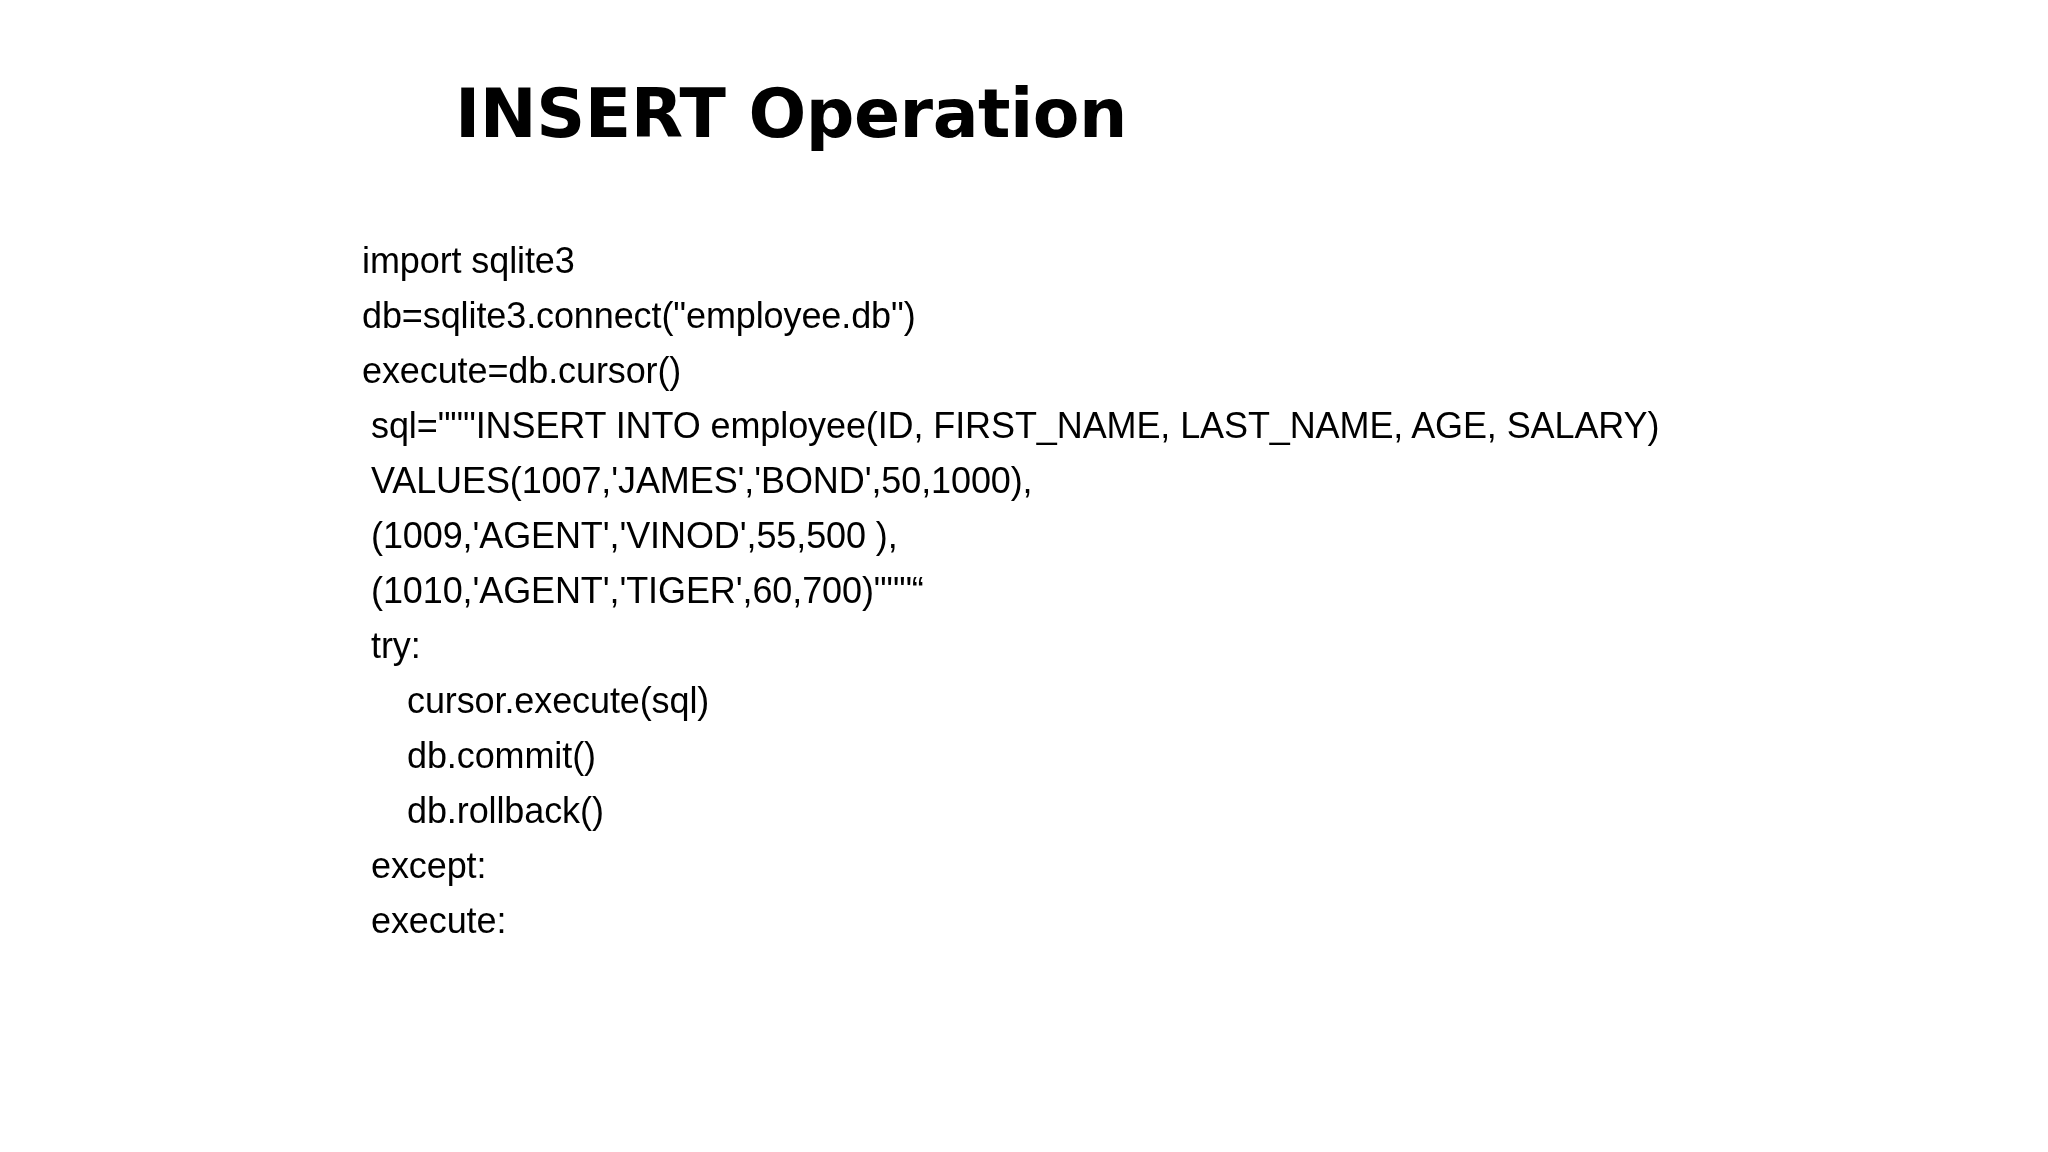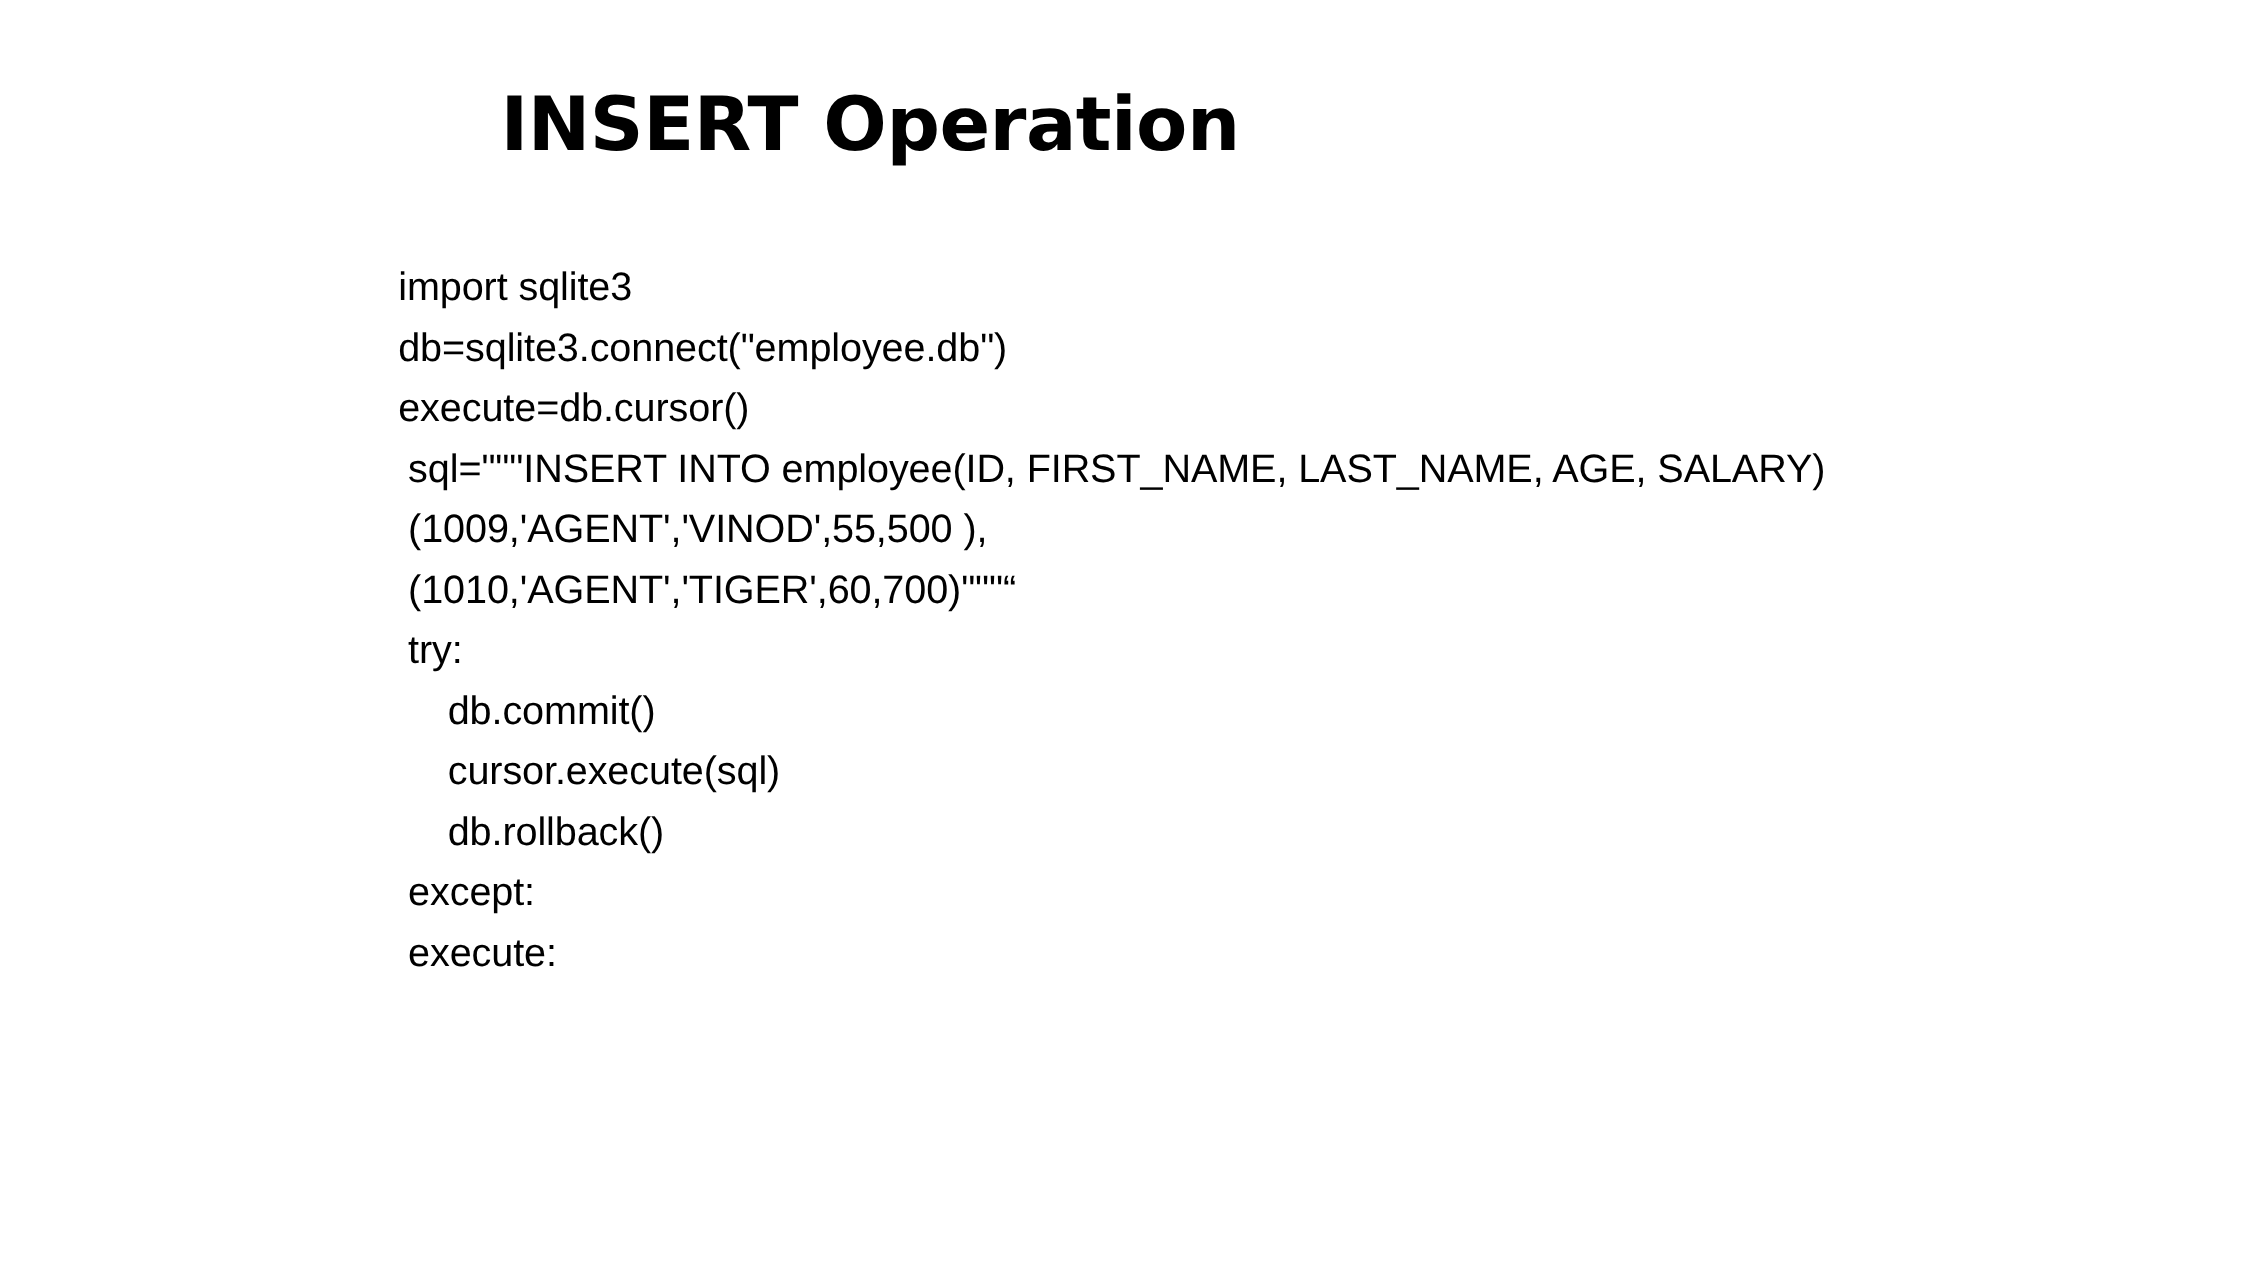--- a/index.html
+++ b/index.html
@@ -66,23 +66,24 @@
 
 <div id="slide">
 
   <div id="slide-title">INSERT Operation</div>
 
   <div id="code-block">
       <div class="code-line indent-0">import sqlite3</div>
       <div class="code-line indent-0">db=sqlite3.connect("employee.db")</div>
       <div class="code-line indent-0">execute=db.cursor()</div>
       <div class="code-line indent-1">sql="""INSERT INTO employee(ID, FIRST_NAME, LAST_NAME, AGE, SALARY)</div>
+      <div class="code-line indent-1">VALUES(1007,'JAMES','BOND',50,1000),</div>
       <div class="code-line indent-1">(1009,'AGENT','VINOD',55,500 ),</div>
       <div class="code-line indent-1">(1010,'AGENT','TIGER',60,700)"""“</div>
       <div class="code-line indent-1">try:</div>
+      <div class="code-line indent-2">cursor.execute(sql)</div>
       <div class="code-line indent-2">db.commit()</div>
-      <div class="code-line indent-2">cursor.execute(sql)</div>
       <div class="code-line indent-2">db.rollback()</div>
       <div class="code-line indent-1">except:</div>
       <div class="code-line indent-1">execute:</div>
     </div>
 
 </div>
 
 </body></html>

